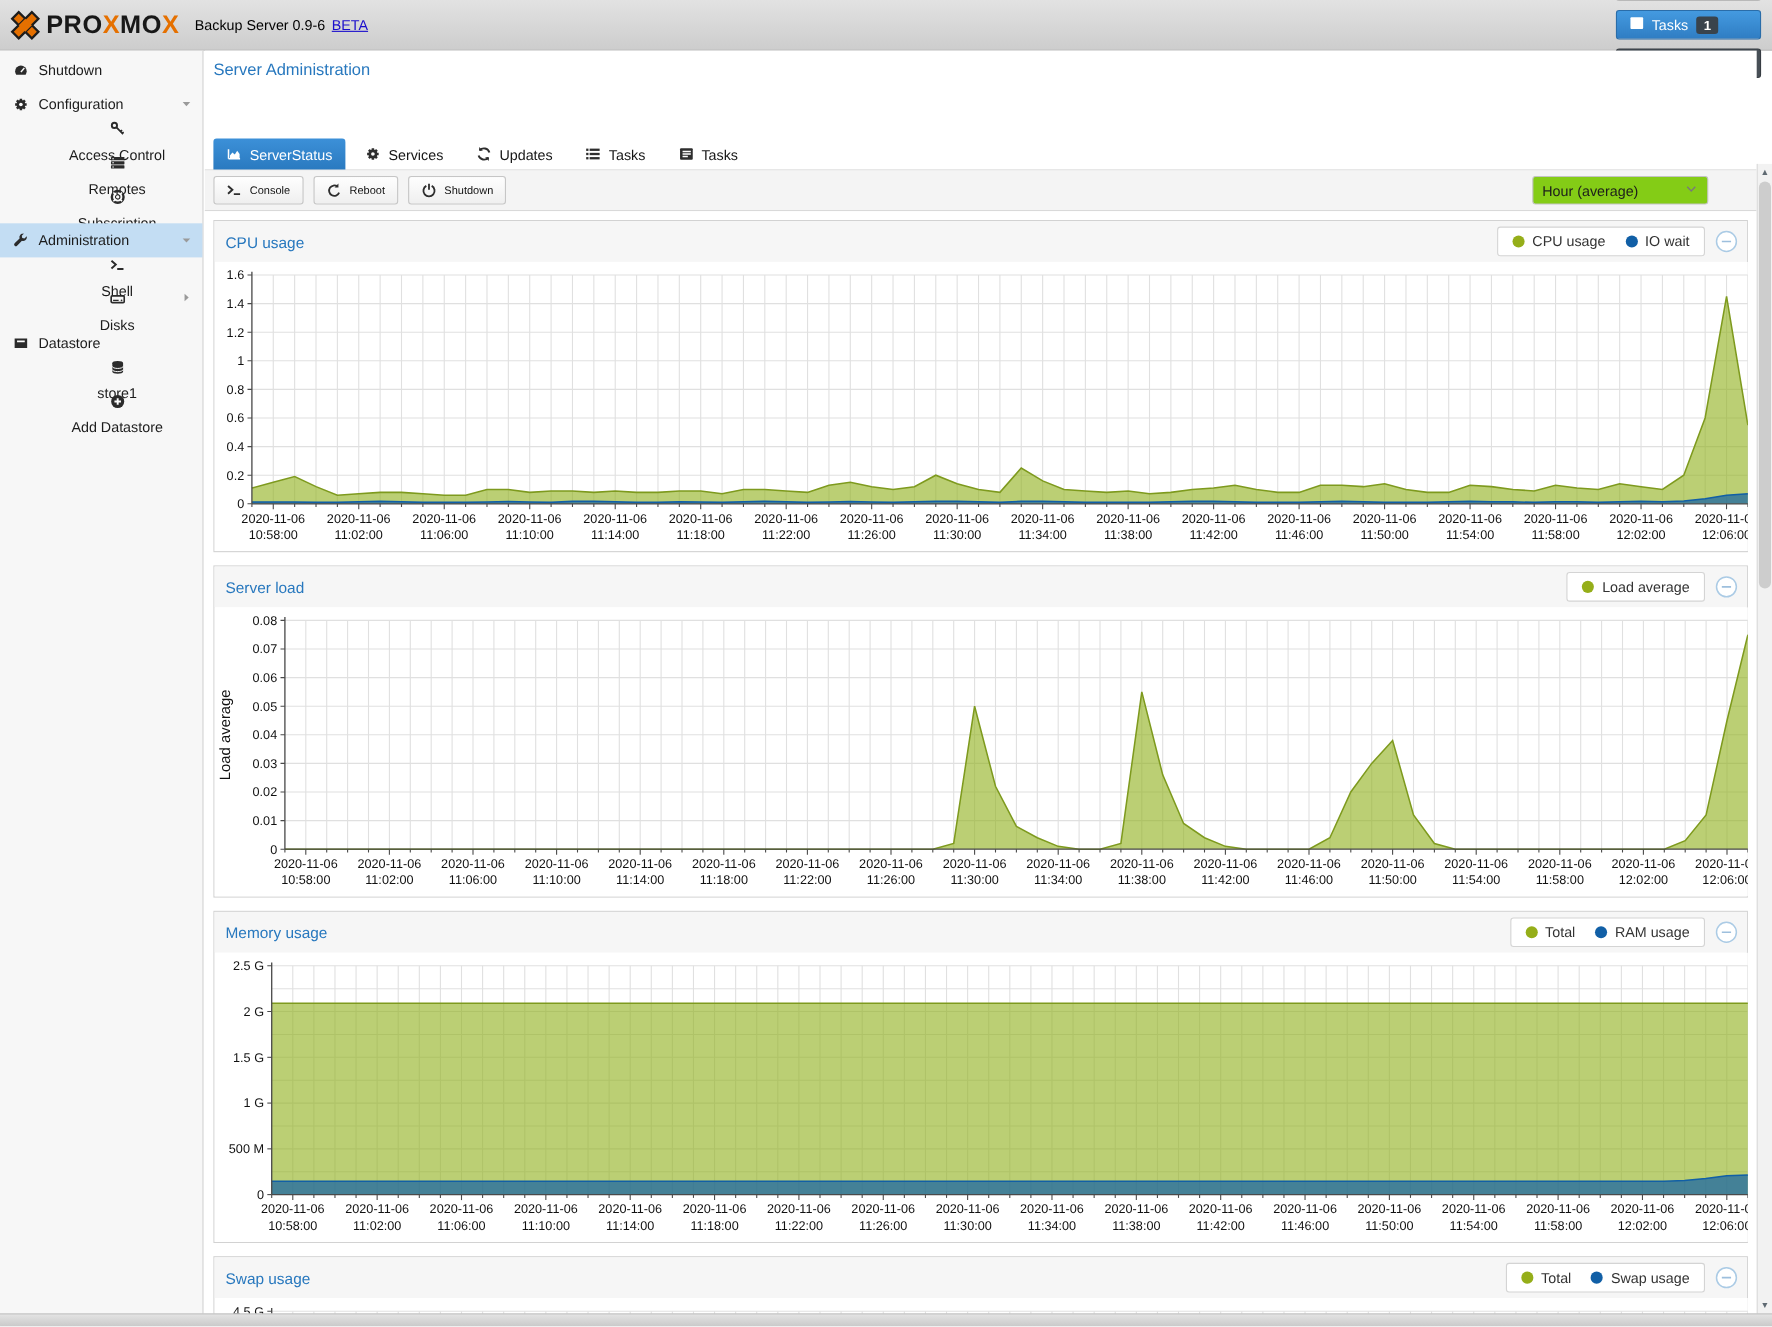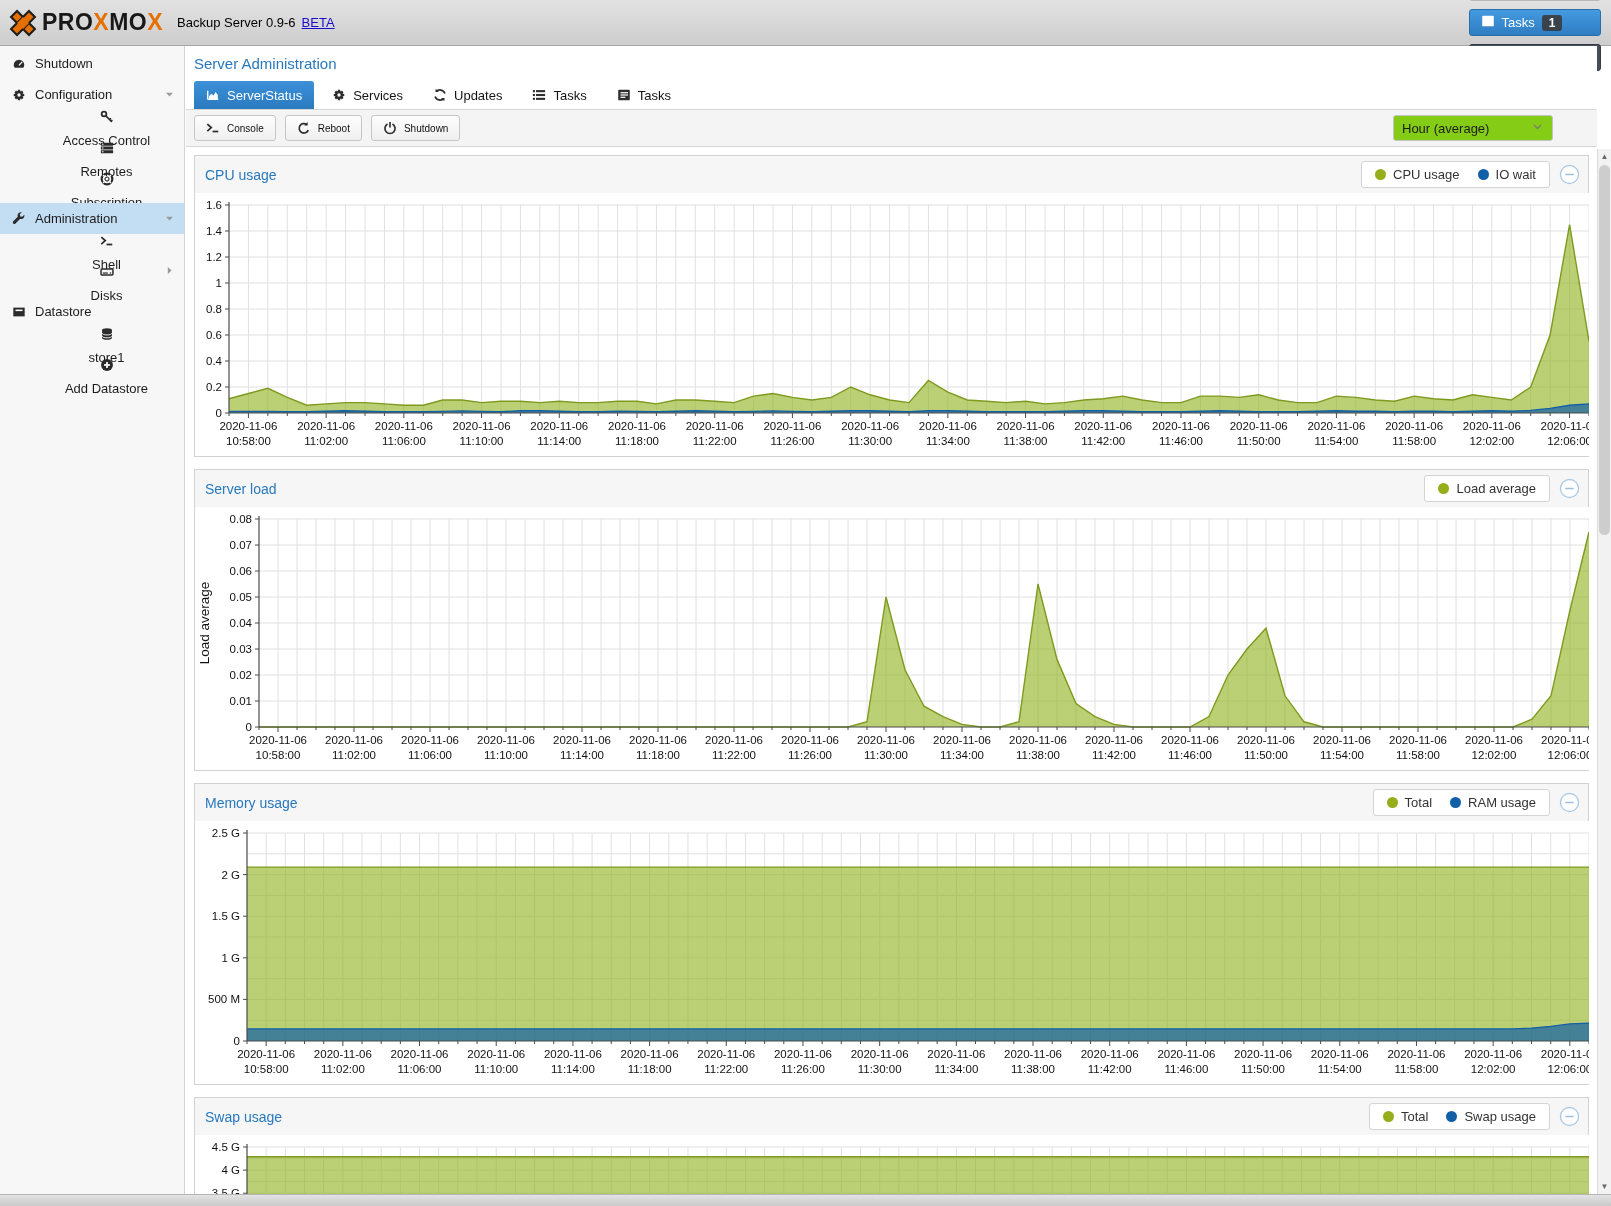--- a/index.html
+++ b/index.html
@@ -36,21 +36,21 @@
   .nav-item { height:31px; display:flex; align-items:center; gap:9px; padding-left:11px; cursor:pointer; position:relative; color:#1c1c1c; }
   .nav-item.lvl1 { padding-left:29px;flex-direction:column; }
   .nav-item.selected { background:#c3ddf3; }
   .nav-icon { display:inline-flex; width:15px; justify-content:center; color:#2b2b2b; }
   .nav-arrow { position:absolute; right:9px; color:#9a9a9a; display:inline-flex; }
   
   .content { position:absolute; left:186px; top:46px; right:14px; bottom:12px; overflow:hidden; background:#fff; }
   .page-title { padding:9px 0 0 8px; color:#2878be; font-size:15px; }
   .tabs { display:flex; gap:6px; margin-top:9px; padding:0 0 0 8px; border-bottom:1px solid #d8d8d8; align-items:flex-end; }
   .tab { height:28px; display:inline-flex; align-items:center; gap:7px; padding:0 12px; font-size:13px;
-         border-radius:3px 3px 0 0; color:#151515; cursor:pointer; }
+         border-radius:3px 3px 0 0; color:#151515; cursor:pointer;margin-top:45px; }
   .tab .t-icon { display:inline-flex; color:#2e2e2e; }
   .tab.active { background:linear-gradient(#3c90d8,#2a7ac0); color:#fff; }
   .tab.active .t-icon { color:#fff; }
   .toolbar { height:37px; background:#f4f4f4; border-bottom:1px solid #d6d6d6; display:flex; align-items:center; gap:9px; padding:0 8px; }
   .tb-btn { height:26px; display:inline-flex; align-items:center; gap:7px; padding:0 11px; font-size:10px;
             background:linear-gradient(#fefefe,#efefef); border:1px solid #c6c6c6; border-radius:3px; cursor:pointer; color:#111; }
   .tb-btn .t-icon { display:inline-flex; color:#2e2e2e; }
   .tb-spacer { flex:1; }
   .select-box { width:160px; height:26px; background:#84cc16; border:1px solid #c3c3c3; border-radius:3px;
                 display:flex; align-items:center; justify-content:space-between; padding:0 8px; margin-right:36px; cursor:pointer; }

